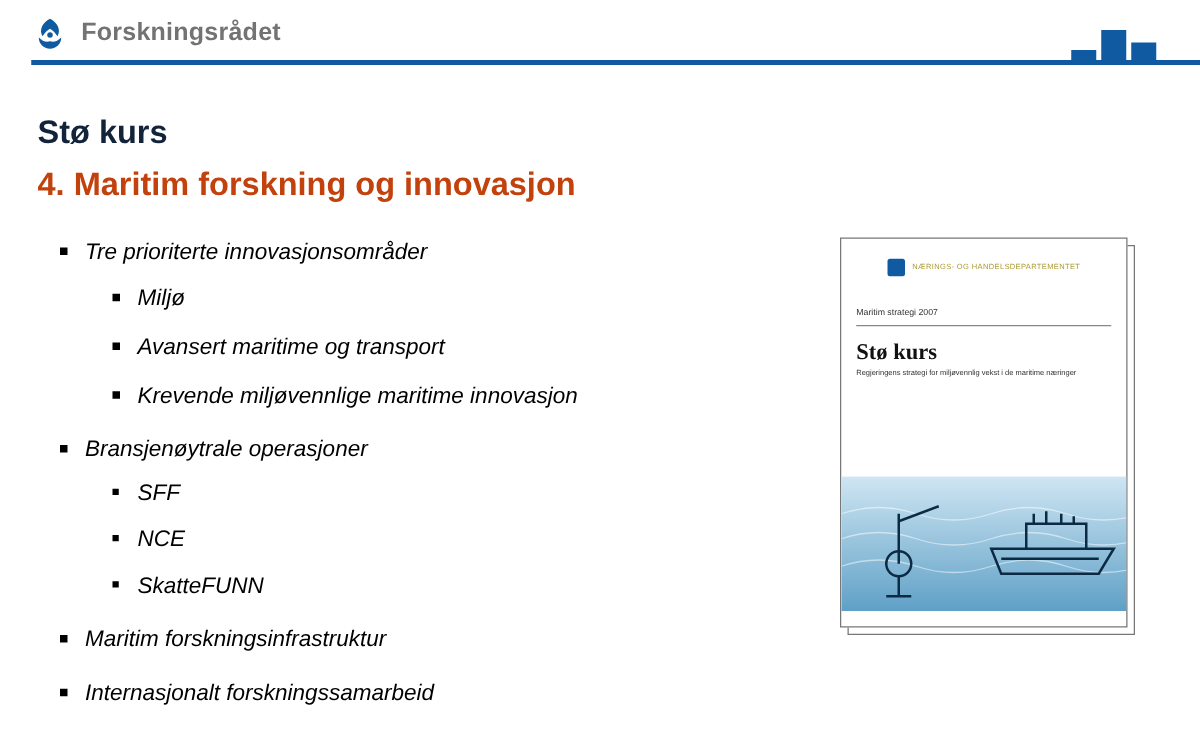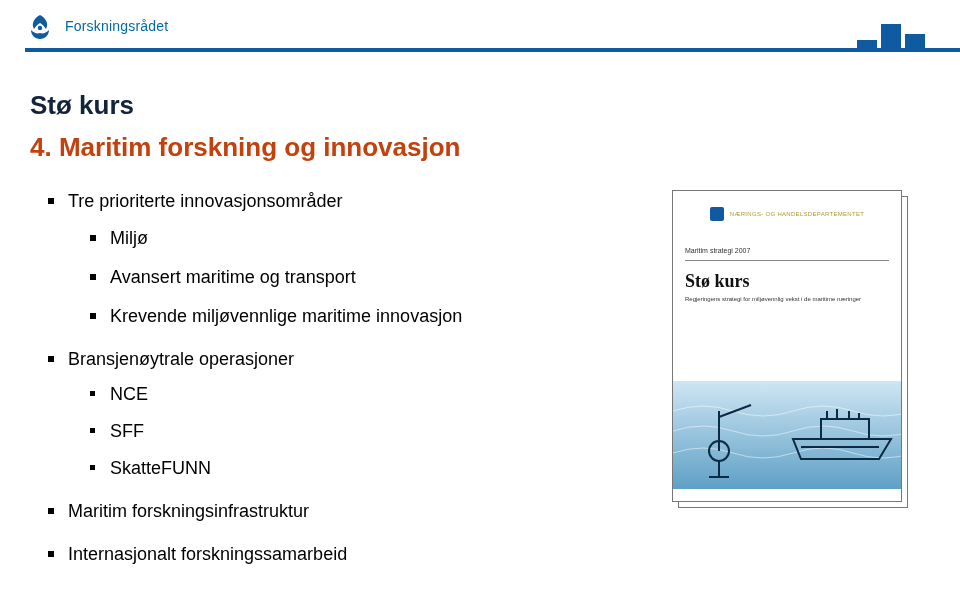--- a/index.html
+++ b/index.html
@@ -2,38 +2,38 @@
 <html><head>
 <meta charset="utf-8">
 <style>
   * { margin: 0; padding: 0; box-sizing: border-box; }
   html, body { width: 960px; height: 595px; background: #fff; font-family: Verdana, Geneva, sans-serif; color: #000; }
   .slide { width: 960px; height: 595px; position: relative; }
 
   
   .header { position: absolute; left: 25px; top: 12px; display: flex; align-items: center; gap: 10px; }
   .logo-icon { width: 30px; height: 28px; }
-  .logo-text { font-size: 14px; font-weight: 400; color: #0369a1; letter-spacing: .2px; }
+  .logo-text { font-size: 20px; font-weight: 700; color: #737373; letter-spacing: .2px; }
   .header-rule { position: absolute; left: 25px; right: 0; top: 48px; height: 4px; background: #0f5aa0; }
 
   
   .accent-tabs { position: absolute; right: 35px; top: 24px; display: flex; align-items: flex-end; gap: 4px; }
   .accent-tabs .tab { width: 20px; background: #0f5aa0; }
   .accent-tabs .t1 { height: 10px; }
   .accent-tabs .t2 { height: 26px; }
   .accent-tabs .t3 { height: 16px; }
 
   
   .title1 { position: absolute; left: 30px; top: 90px; font-size: 26px; font-weight: 700; color: #12233a; }
   .title2 { position: absolute; left: 30px; top: 132px; font-size: 26px; font-weight: 700; color: #c2410c; }
 
   
   .content { position: absolute; left: 48px; top: 188px; width: 540px; font-size: 18px; color: #000; line-height: 1.5; }
   ul { list-style: none; }
-  .b1 > li { position: relative; padding-left: 20px; margin-bottom: 16px; }
+  .b1 > li { position: relative; padding-left: 20px; margin-bottom: 16px; font-style: italic; }
   .b1 > li::before { content: ""; position: absolute; left: 0; top: 10px; width: 6px; height: 6px; background: #000; }
   .b2 { margin-top: 10px; }
   .b2 > li { position: relative; padding-left: 20px; margin-bottom: 12px; margin-left: 22px; }
   .b2 > li::before { content: ""; position: absolute; left: 0; top: 10px; width: 6px; height: 6px; background: #000; }
   .b3 { margin-top: 8px; }
   .b3 > li { position: relative; padding-left: 20px; margin-bottom: 10px; margin-left: 22px; }
   .b3 > li::before { content: ""; position: absolute; left: 0; top: 10px; width: 5px; height: 5px; background: #000; }
 
   
   .doc-wrap { position: absolute; right: 58px; top: 190px; width: 230px; height: 312px; }
@@ -81,22 +81,22 @@
         <span>Tre prioriterte innovasjonsområder</span>
         <ul class="b2">
           <li><span>Miljø</span></li>
           <li><span>Avansert maritime og transport</span></li>
           <li><span>Krevende miljøvennlige maritime innovasjon</span></li>
         </ul>
       </li>
       <li>
         <span>Bransjenøytrale operasjoner</span>
         <ul class="b3">
+          <li><span>SFF</span></li>
           <li><span>NCE</span></li>
-          <li><span>SFF</span></li>
           <li><span>SkatteFUNN</span></li>
         </ul>
       </li>
       <li><span>Maritim forskningsinfrastruktur</span></li>
       <li><span>Internasjonalt forskningssamarbeid</span></li>
     </ul>
   </div>
 
   <div class="doc-wrap">
     <div class="doc-shadow"></div>

